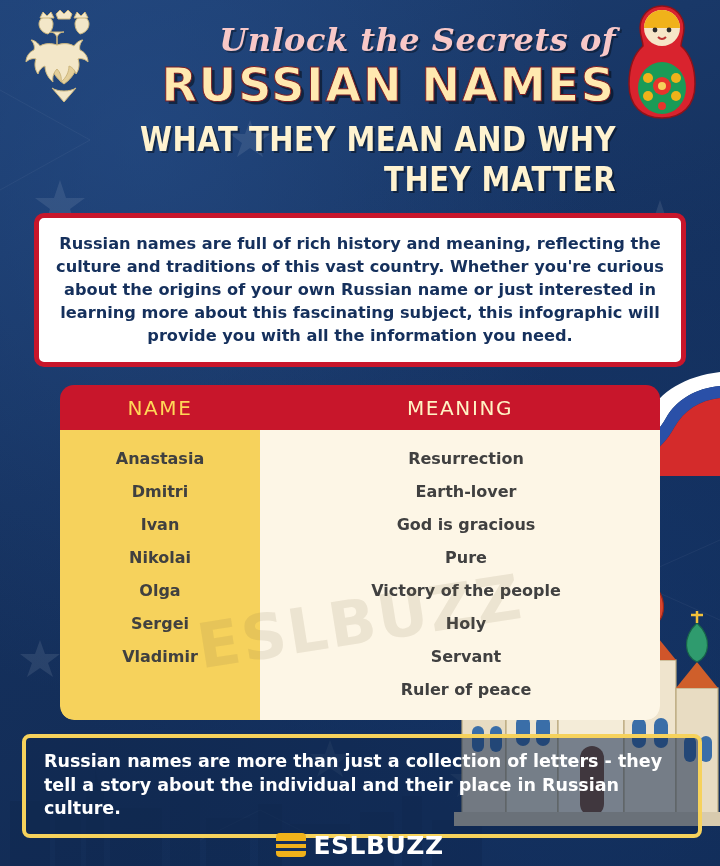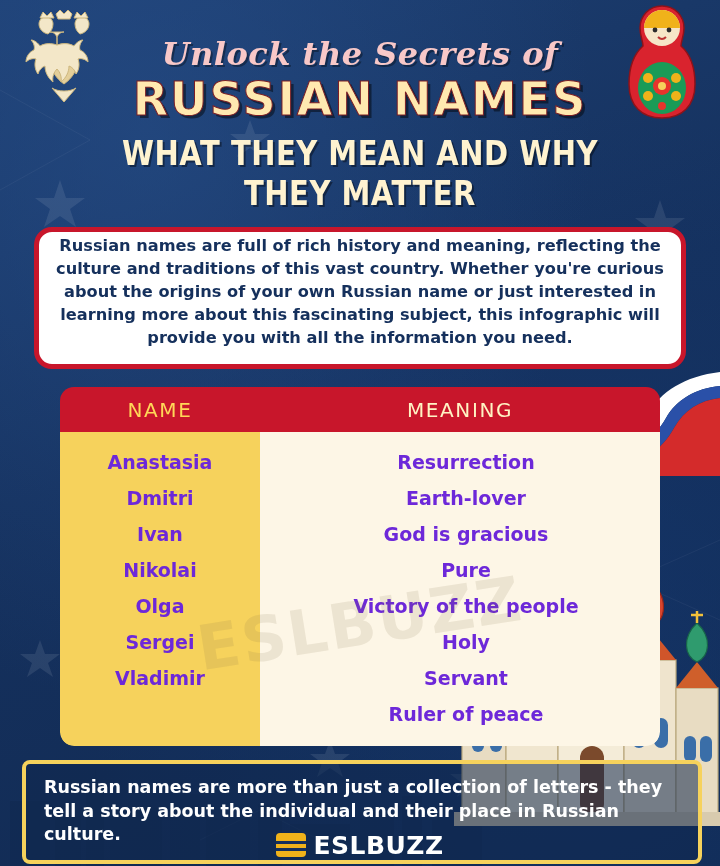--- a/index.html
+++ b/index.html
@@ -35,22 +35,22 @@
     position: absolute;
     left: 0; right: 0; bottom: 0;
     height: 120px;
     opacity: 0.35;
     pointer-events: none;
   }
 
   
   .header {
     position: relative;
-    padding: 24px 104px 4px 104px;
-    text-align: center;
+    padding: 10px 104px 4px 104px;
+    text-align: right;
     z-index: 4;
   }
 
   .title-script {
     font-family: "DejaVu Serif", serif;
     font-style: italic;
     font-weight: bold;
     font-size: 32px;
     color: #f8c8c8;
     letter-spacing: 0.5px;
@@ -103,22 +103,22 @@
     z-index: 5;
   }
 
   
   .intro-card {
     position: relative;
     z-index: 4;
     margin: 16px 34px 0 34px;
     background: #ffffff;
     border: 5px solid #c8162b;
-    border-radius: 18px;
-    padding: 2px 16px 15px 16px;
+    border-radius: 10px;
+    padding: 14px 16px 15px 16px;
   }
 
   .intro-text {
     font-family: "DejaVu Sans", sans-serif;
     font-weight: bold;
     font-size: 16.2px;
     line-height: 1.42;
     color: #15305c;
     text-align: center;
   }
@@ -166,22 +166,22 @@
   .col-right {
     flex: 1;
     background: #fdf6e6;
     padding: 12px 0 14px 12px;
     border-radius: 0 0 14px 0;
   }
 
   .cell {
     font-family: "DejaVu Sans", sans-serif;
     font-weight: bold;
-    font-size: 19px;
-    color: #6d28d9;
+    font-size: 16px;
+    color: #404040;
     text-align: center;
     line-height: 1.0;
     padding: 8.5px 4px;
   }
 
   
   .watermark {
     position: absolute;
     left: 50%;
     top: 200px;

